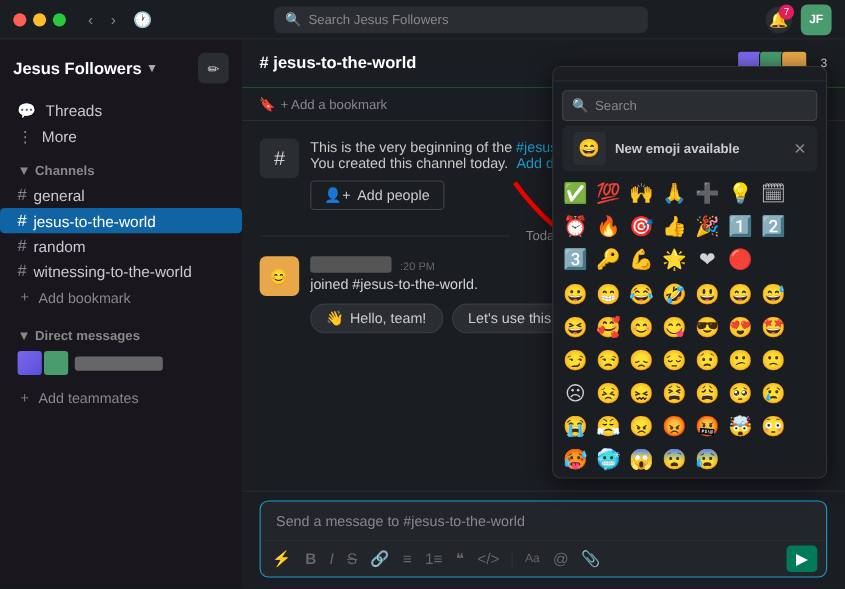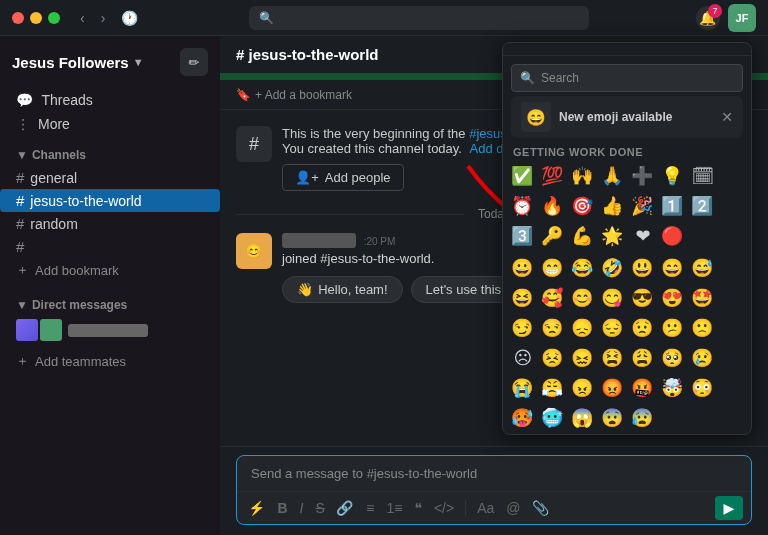--- a/index.html
+++ b/index.html
@@ -194,21 +194,21 @@
     
     .main-content {
       flex: 1;
       display: flex;
       flex-direction: column;
       background: #1a1d21;
       position: relative;
     }
     .channel-header {
       height: 44px;
-      border-bottom: 7px solid #14532d;
+      border-bottom: 1px solid #14532d;
       display: flex;
       align-items: center;
       padding: 0 16px;
       justify-content: space-between;
     }
     .channel-title {
       font-weight: 700;
       font-size: 15px;
       color: #fff;
       display: flex;
@@ -532,20 +532,21 @@
   <div class="traffic-lights">
     <div class="traffic-light tl-red"></div>
     <div class="traffic-light tl-yellow"></div>
     <div class="traffic-light tl-green"></div>
   </div>
   <button class="nav-btn">‹</button>
   <button class="nav-btn">›</button>
   <button class="nav-btn">🕐</button>
   <div class="search-bar">
     <span>🔍</span>
+    <span>Search Jesus Followers</span>
   </div>
   <div class="notification-btn">
     🔔
     <div class="notif-badge">7</div>
   </div>
   <div class="avatar-title">JF</div>
 </div>
 
 <div class="app-layout">
 
@@ -581,20 +582,21 @@
     <div class="channel-item active">
       <span class="channel-hash">#</span>
       <span>jesus-to-the-world</span>
     </div>
     <div class="channel-item">
       <span class="channel-hash">#</span>
       <span>random</span>
     </div>
     <div class="channel-item">
       <span class="channel-hash">#</span>
+      <span>witnessing-to-the-world</span>
     </div>
     <div class="add-channels">
       <span>＋</span>
       <span>Add bookmark</span>
     </div>
 
     <div class="sidebar-section dm-section">
       <span>▼</span>
       <span>Direct messages</span>
     </div>
@@ -706,21 +708,20 @@
       </div>
 
       <div class="new-emoji-banner">
         <div class="new-emoji-left">
           <div class="new-emoji-icon">😄</div>
           <div class="new-emoji-text">New emoji available</div>
         </div>
         <div class="close-btn">✕</div>
       </div>
 
-      <div class="emoji-section-label">Getting Work Done</div>
       <div class="emoji-grid" id="work-grid">
           <div class="emoji-cell">✅</div>
           <div class="emoji-cell">💯</div>
           <div class="emoji-cell">🙌</div>
           <div class="emoji-cell">🙏</div>
           <div class="emoji-cell">➕</div>
           <div class="emoji-cell">💡</div>
           <div class="emoji-cell">🗓</div>
           <div class="emoji-cell">⏰</div>
           <div class="emoji-cell">🔥</div>
@@ -791,21 +792,21 @@
           <span class="toolbar-icon">⚡</span>
           <span class="toolbar-icon"><strong>B</strong></span>
           <span class="toolbar-icon"><em>I</em></span>
           <span class="toolbar-icon"><s>S</s></span>
           <span class="toolbar-icon">🔗</span>
           <span class="toolbar-icon">≡</span>
           <span class="toolbar-icon">1≡</span>
           <span class="toolbar-icon">❝</span>
           <span class="toolbar-icon">&lt;/&gt;</span>
           <div class="toolbar-sep"></div>
-          <span class="toolbar-icon" style="font-size:14px;">Aa</span>
+          <span class="toolbar-icon" style="font-size:11px;">Aa</span>
           <span class="toolbar-icon">@</span>
           <span class="toolbar-icon">📎</span>
           <div class="send-btn">▶</div>
         </div>
       </div>
     </div>
   </div>
 </div>
 
 </body></html>

